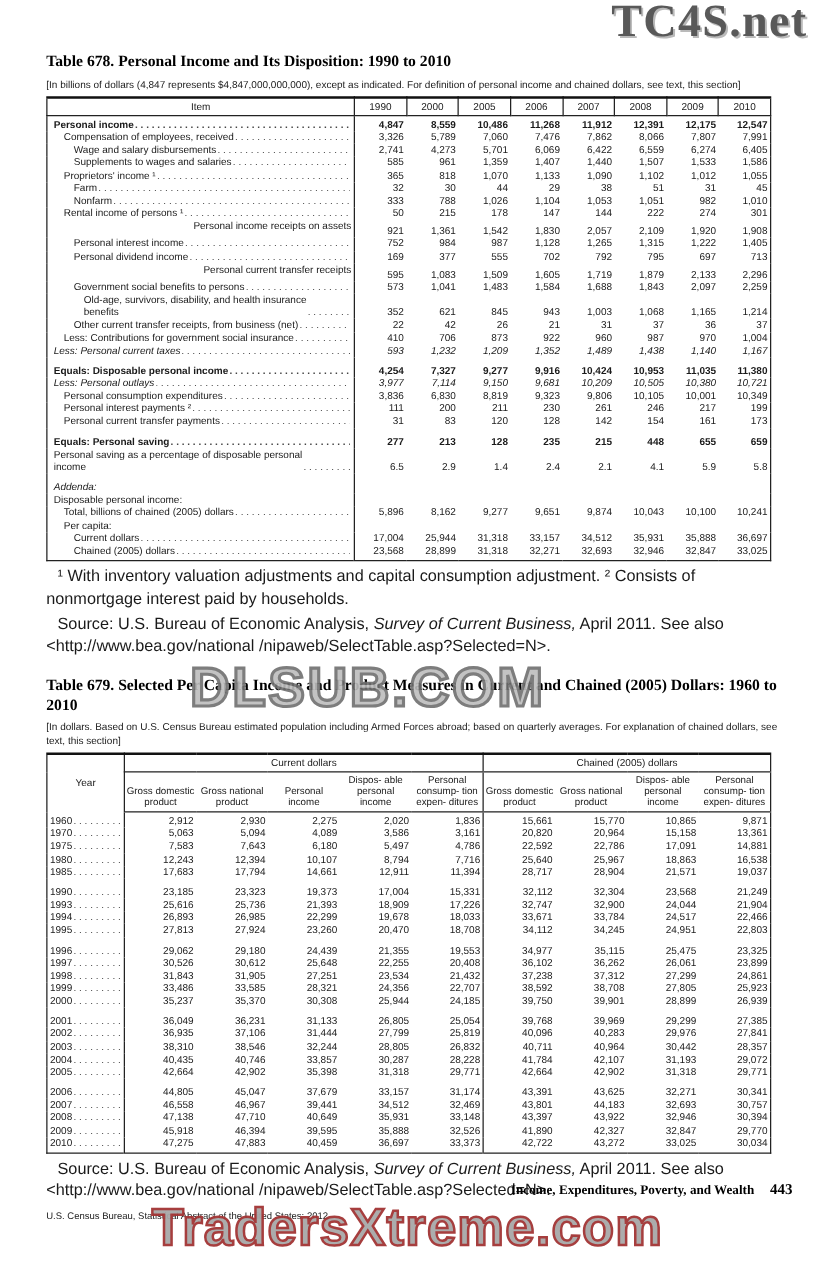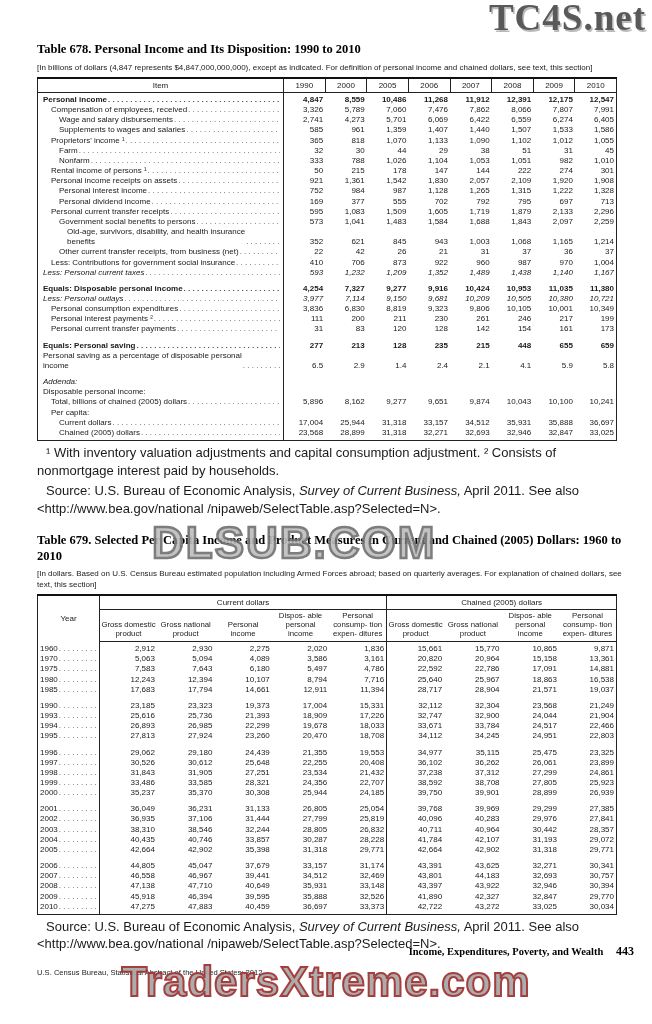--- a/index.html
+++ b/index.html
@@ -238,21 +238,21 @@
             <td class="num">215</td>
             <td class="num">178</td>
             <td class="num">147</td>
             <td class="num">144</td>
             <td class="num">222</td>
             <td class="num">274</td>
             <td class="num">301</td>
           </tr>
           <tr>
             <td class="item">
-              <div class="item-label" style="padding-left: 11px;">
+              <div class="item-label" style="padding-left: 11px; flex-direction: column;">
                 <span class="txt">Personal income receipts on assets</span>
                 <span class="dots"></span>
               </div>
             </td>
             <td class="num">921</td>
             <td class="num">1,361</td>
             <td class="num">1,542</td>
             <td class="num">1,830</td>
             <td class="num">2,057</td>
             <td class="num">2,109</td>
@@ -266,41 +266,41 @@
                 <span class="dots"></span>
               </div>
             </td>
             <td class="num">752</td>
             <td class="num">984</td>
             <td class="num">987</td>
             <td class="num">1,128</td>
             <td class="num">1,265</td>
             <td class="num">1,315</td>
             <td class="num">1,222</td>
-            <td class="num">1,328</td>
+            <td class="num">1,405</td>
           </tr>
           <tr>
             <td class="item">
               <div class="item-label" style="padding-left: 19px;">
                 <span class="txt">Personal dividend income</span>
                 <span class="dots"></span>
               </div>
             </td>
             <td class="num">169</td>
             <td class="num">377</td>
             <td class="num">555</td>
             <td class="num">702</td>
             <td class="num">792</td>
             <td class="num">795</td>
             <td class="num">697</td>
             <td class="num">713</td>
           </tr>
           <tr>
             <td class="item">
-              <div class="item-label" style="padding-left: 11px;">
+              <div class="item-label" style="padding-left: 11px; flex-direction: column;">
                 <span class="txt">Personal current transfer receipts</span>
                 <span class="dots"></span>
               </div>
             </td>
             <td class="num">595</td>
             <td class="num">1,083</td>
             <td class="num">1,509</td>
             <td class="num">1,605</td>
             <td class="num">1,719</td>
             <td class="num">1,879</td>

